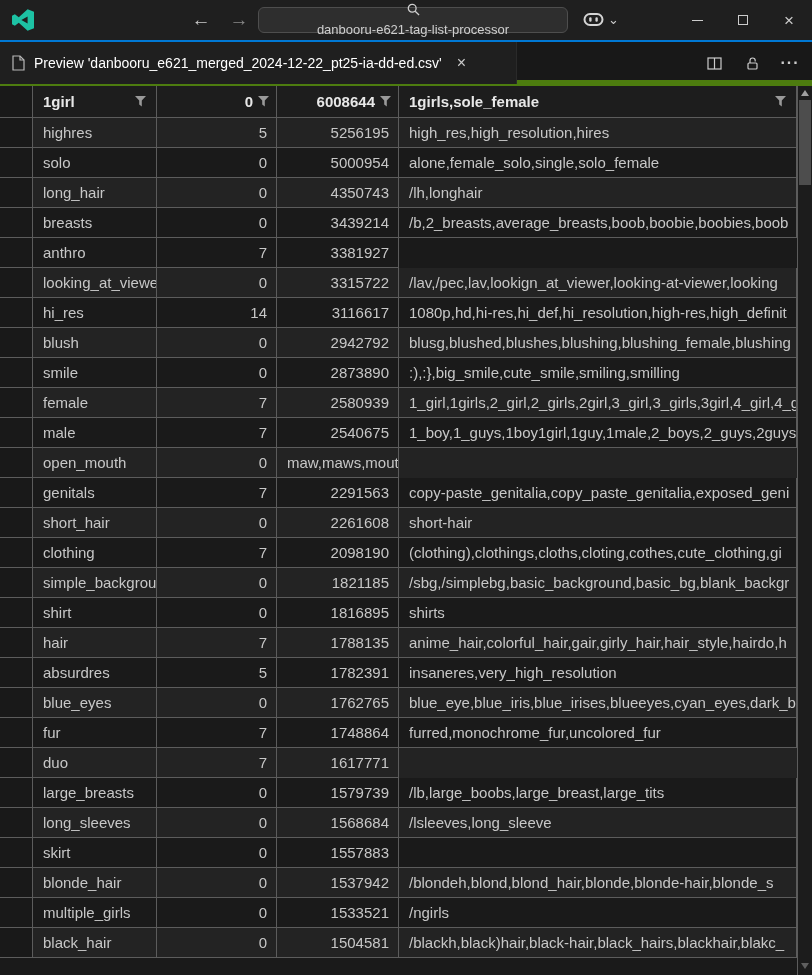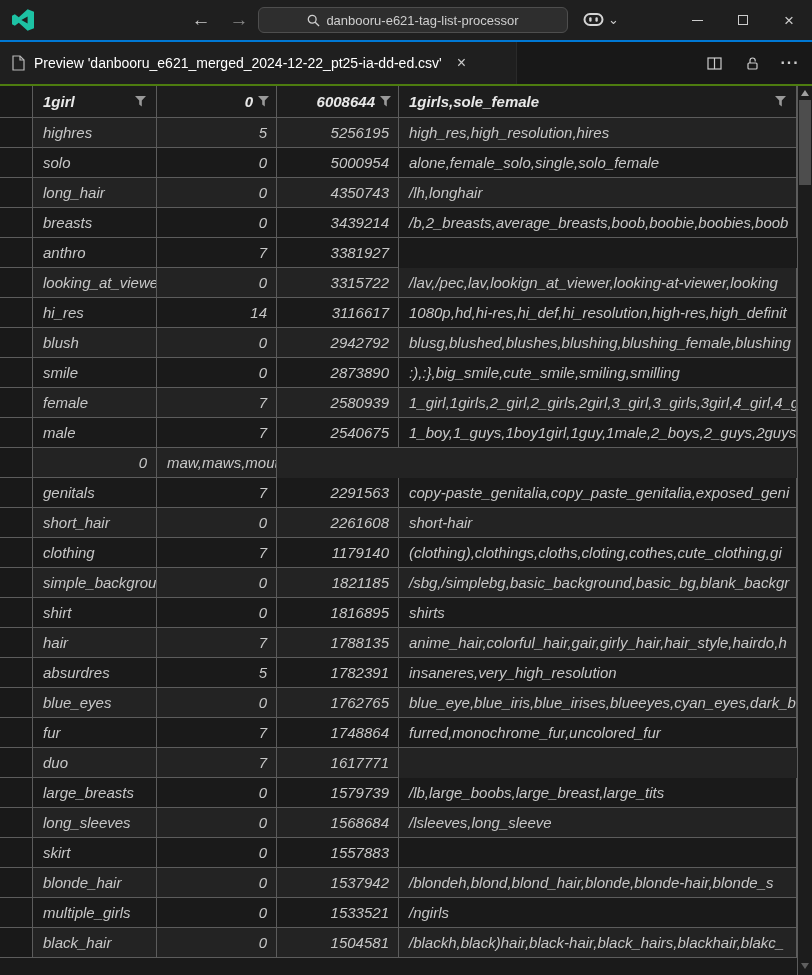--- a/index.html
+++ b/index.html
@@ -11,44 +11,44 @@
   .titlebar { position:absolute; top:0; left:0; width:812px; height:40px;
               background:#1f1f1f; display:flex; align-items:center; }
   .logo { position:absolute; left:12px; top:9px; width:22px; height:22px; }
   .nav-arrow { position:absolute; top:0; height:40px; width:34px; display:flex;
                align-items:center; justify-content:center; font-size:19px; color:#cccccc; }
   .nav-back { left:184px; }
   .nav-fwd  { left:222px; color:#8a8a8a; }
   .searchbox { position:absolute; left:258px; top:7px; width:310px; height:26px;
                background:#2e2e2e; border:1px solid #4e4e4e; border-radius:6px;
                display:flex; align-items:center; justify-content:center; gap:6px;
-               color:#cfcfcf; font-size:13px; }
+               color:#cfcfcf; font-size:13px;flex-direction:column; }
   .copilot { position:absolute; left:583px; top:8px; height:24px; display:flex;
              align-items:center; gap:4px; color:#cccccc; }
   .chev { font-size:13px; color:#cccccc; line-height:10px; }
   .wincontrols { position:absolute; right:0; top:0; height:40px; display:flex; }
   .winbtn { width:46px; height:40px; display:flex; align-items:center; justify-content:center; color:#cccccc; }
   .min-glyph { width:11px; height:1px; background:#cccccc; }
   .max-glyph { width:10px; height:10px; border:1px solid #cccccc; }
   .close-glyph { font-size:17px; line-height:17px; }
 
   
   .tabbar { position:absolute; top:40px; left:0; width:812px; height:46px;
-            background:#181818; border-top:2px solid #0078d4; border-bottom:2px solid #4d7c0f; }
+            background:#181818; border-top:2px solid #0078d4; border-bottom:6px solid #4d7c0f; }
   .tab { position:absolute; left:0; top:0; width:517px; height:42px; background:#1f1f1f;
          border-right:1px solid #2a2a2a; display:flex; align-items:center; padding:0 12px; gap:9px; }
   .tab-label { color:#ffffff; font-size:14px; white-space:nowrap; overflow:hidden; }
   .tab-close { color:#cccccc; font-size:16px; margin-left:6px; }
   .tab-actions { position:absolute; right:8px; top:0; height:42px; display:flex; align-items:center; gap:10px; }
   .action-btn { width:28px; height:28px; display:flex; align-items:center; justify-content:center; color:#cccccc; }
   .dots { font-size:16px; font-weight:bold; letter-spacing:1px; color:#cccccc; }
 
   
   .grid { position:absolute; top:86px; left:0; width:812px; height:889px; background:#1a1a1a; overflow:hidden; }
-  .hrow, .row { display:grid; grid-template-columns:33px 124px 120px 122px 398px;font-style:italic; }
+  .hrow, .row { display:grid; grid-template-columns:33px 124px 120px 122px 398px; }
   .hrow { height:32px; background:#1d1d1d; }
   .row { height:30px;text-align:right; }
   .row.odd  { background:#232323; }
   .row.even { background:#1a1a1a; }
   .cell { border-right:1px solid #5c5c5c; border-bottom:1px solid #5c5c5c;
           display:flex; align-items:center; overflow:hidden; white-space:nowrap;
           font-size:15px; color:#c7c7c7; }
   .gut { background:#191919; }
   .hrow .cell { color:#e8e8e8; font-weight:bold; }
   .c1 { padding-left:10px; }
@@ -270,20 +270,21 @@
   <div class="row even">
     <div class="cell gut"></div>
     <div class="cell c1">male</div>
     <div class="cell c2">7</div>
     <div class="cell c3">2540675</div>
     <div class="cell c4">1_boy,1_guys,1boy1girl,1guy,1male,2_boys,2_guys,2guys</div>
   </div>
 
   <div class="row odd">
     <div class="cell gut"></div>
+    <div class="cell c1">open_mouth</div>
     <div class="cell c2">0</div>
     <div class="cell c4">maw,maws,mouth_open,open-mouth,open_maw,open_m</div>
   </div>
 
   <div class="row even">
     <div class="cell gut"></div>
     <div class="cell c1">genitals</div>
     <div class="cell c2">7</div>
     <div class="cell c3">2291563</div>
     <div class="cell c4">copy-paste_genitalia,copy_paste_genitalia,exposed_geni</div>
@@ -294,21 +295,21 @@
     <div class="cell c1">short_hair</div>
     <div class="cell c2">0</div>
     <div class="cell c3">2261608</div>
     <div class="cell c4">short-hair</div>
   </div>
 
   <div class="row even">
     <div class="cell gut"></div>
     <div class="cell c1">clothing</div>
     <div class="cell c2">7</div>
-    <div class="cell c3">1179140</div>
+    <div class="cell c3">2098190</div>
     <div class="cell c4">(clothing),clothings,cloths,cloting,cothes,cute_clothing,gi</div>
   </div>
 
   <div class="row odd">
     <div class="cell gut"></div>
     <div class="cell c1">simple_background</div>
     <div class="cell c2">0</div>
     <div class="cell c3">1821185</div>
     <div class="cell c4">/sbg,/simplebg,basic_background,basic_bg,blank_backgr</div>
   </div>

